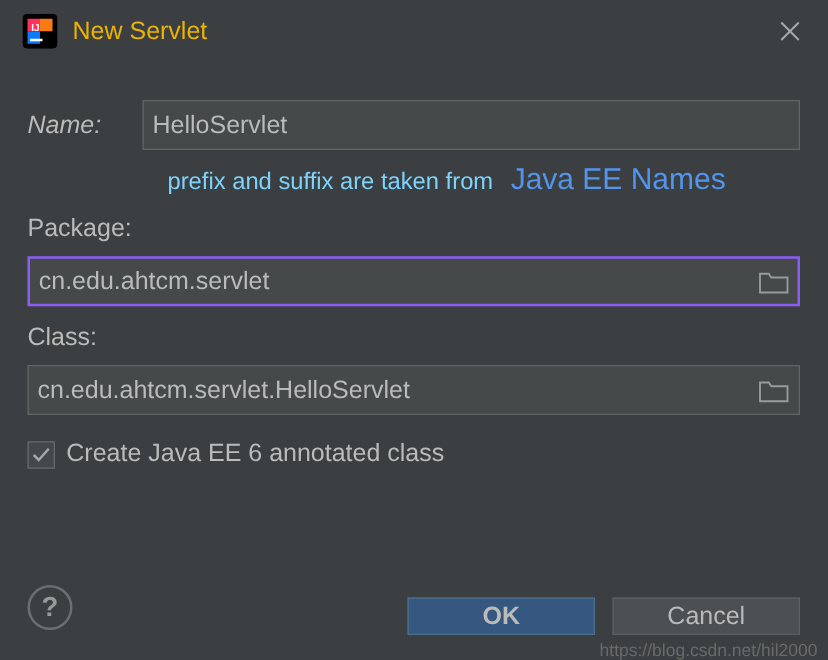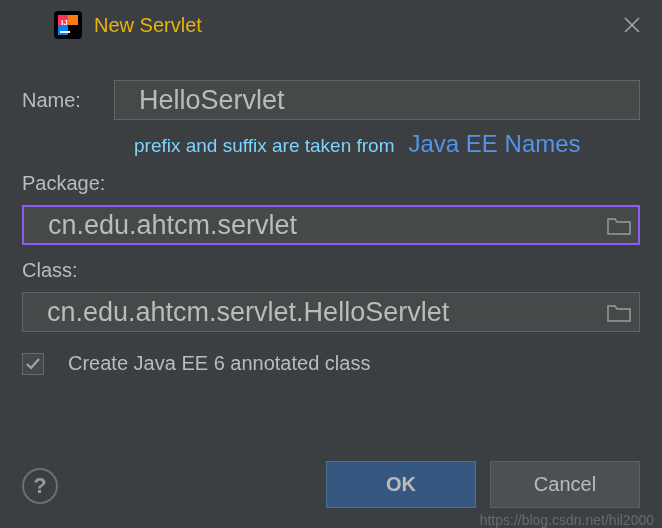--- a/index.html
+++ b/index.html
@@ -10,21 +10,20 @@
       font-family: "Segoe UI", Arial, sans-serif;
       color: #bbbbbb;
       overflow: hidden;
       position: relative;
     }
     .titlebar {
       display: flex;
       align-items: center;
       padding: 8px 18px;
       height: 50px;
-      margin-left: 36px;
     }
     .app-icon {
       width: 28px;
       height: 28px;
       margin-right: 12px;
       display: flex;
       align-items: center;
       justify-content: center;
     }
     .title {
@@ -47,28 +46,29 @@
       display: flex;
       align-items: center;
       margin-top: 12px;
     }
     .label {
       font-size: 20px;
       color: #bbbbbb;
     }
     .name-label {
       width: 92px;
+      font-style: italic;
     }
     .input {
       background: #45494a;
       border: 1px solid #646464;
       height: 40px;
       color: #bbbbbb;
-      font-size: 27px;
-      padding: 0 24px;
+      font-size: 20px;
+      padding: 0 7px;
       outline: none;
       flex: 1;
     }
     .input.focused {
       border: 2px solid #8b5cf6;
     }
     .hint-row {
       margin-left: 112px;
       margin-top: 10px;
       display: flex;
@@ -100,21 +100,21 @@
       top: 50%;
       transform: translateY(-50%);
       width: 26px;
       height: 22px;
       cursor: pointer;
     }
     .checkbox-row {
       display: flex;
       align-items: center;
       margin-top: 20px;
-      gap: 24px;
+      gap: 9px;
     }
     .checkbox {
       width: 22px;
       height: 22px;
       border: 1px solid #6a6a6a;
       background: #43494a;
       display: flex;
       align-items: center;
       justify-content: center;
       cursor: pointer;
@@ -137,21 +137,21 @@
       border: 2px solid #6e6e6e;
       display: flex;
       align-items: center;
       justify-content: center;
       cursor: pointer;
       color: #9a9a9a;
       font-size: 22px;
       font-weight: bold;
     }
     .btn {
-      height: 47px;
+      height: 30px;
       min-width: 150px;
       border: 1px solid #5e6060;
       background: #4c5052;
       color: #bbbbbb;
       font-size: 20px;
       display: flex;
       align-items: center;
       justify-content: center;
       cursor: pointer;
     }

